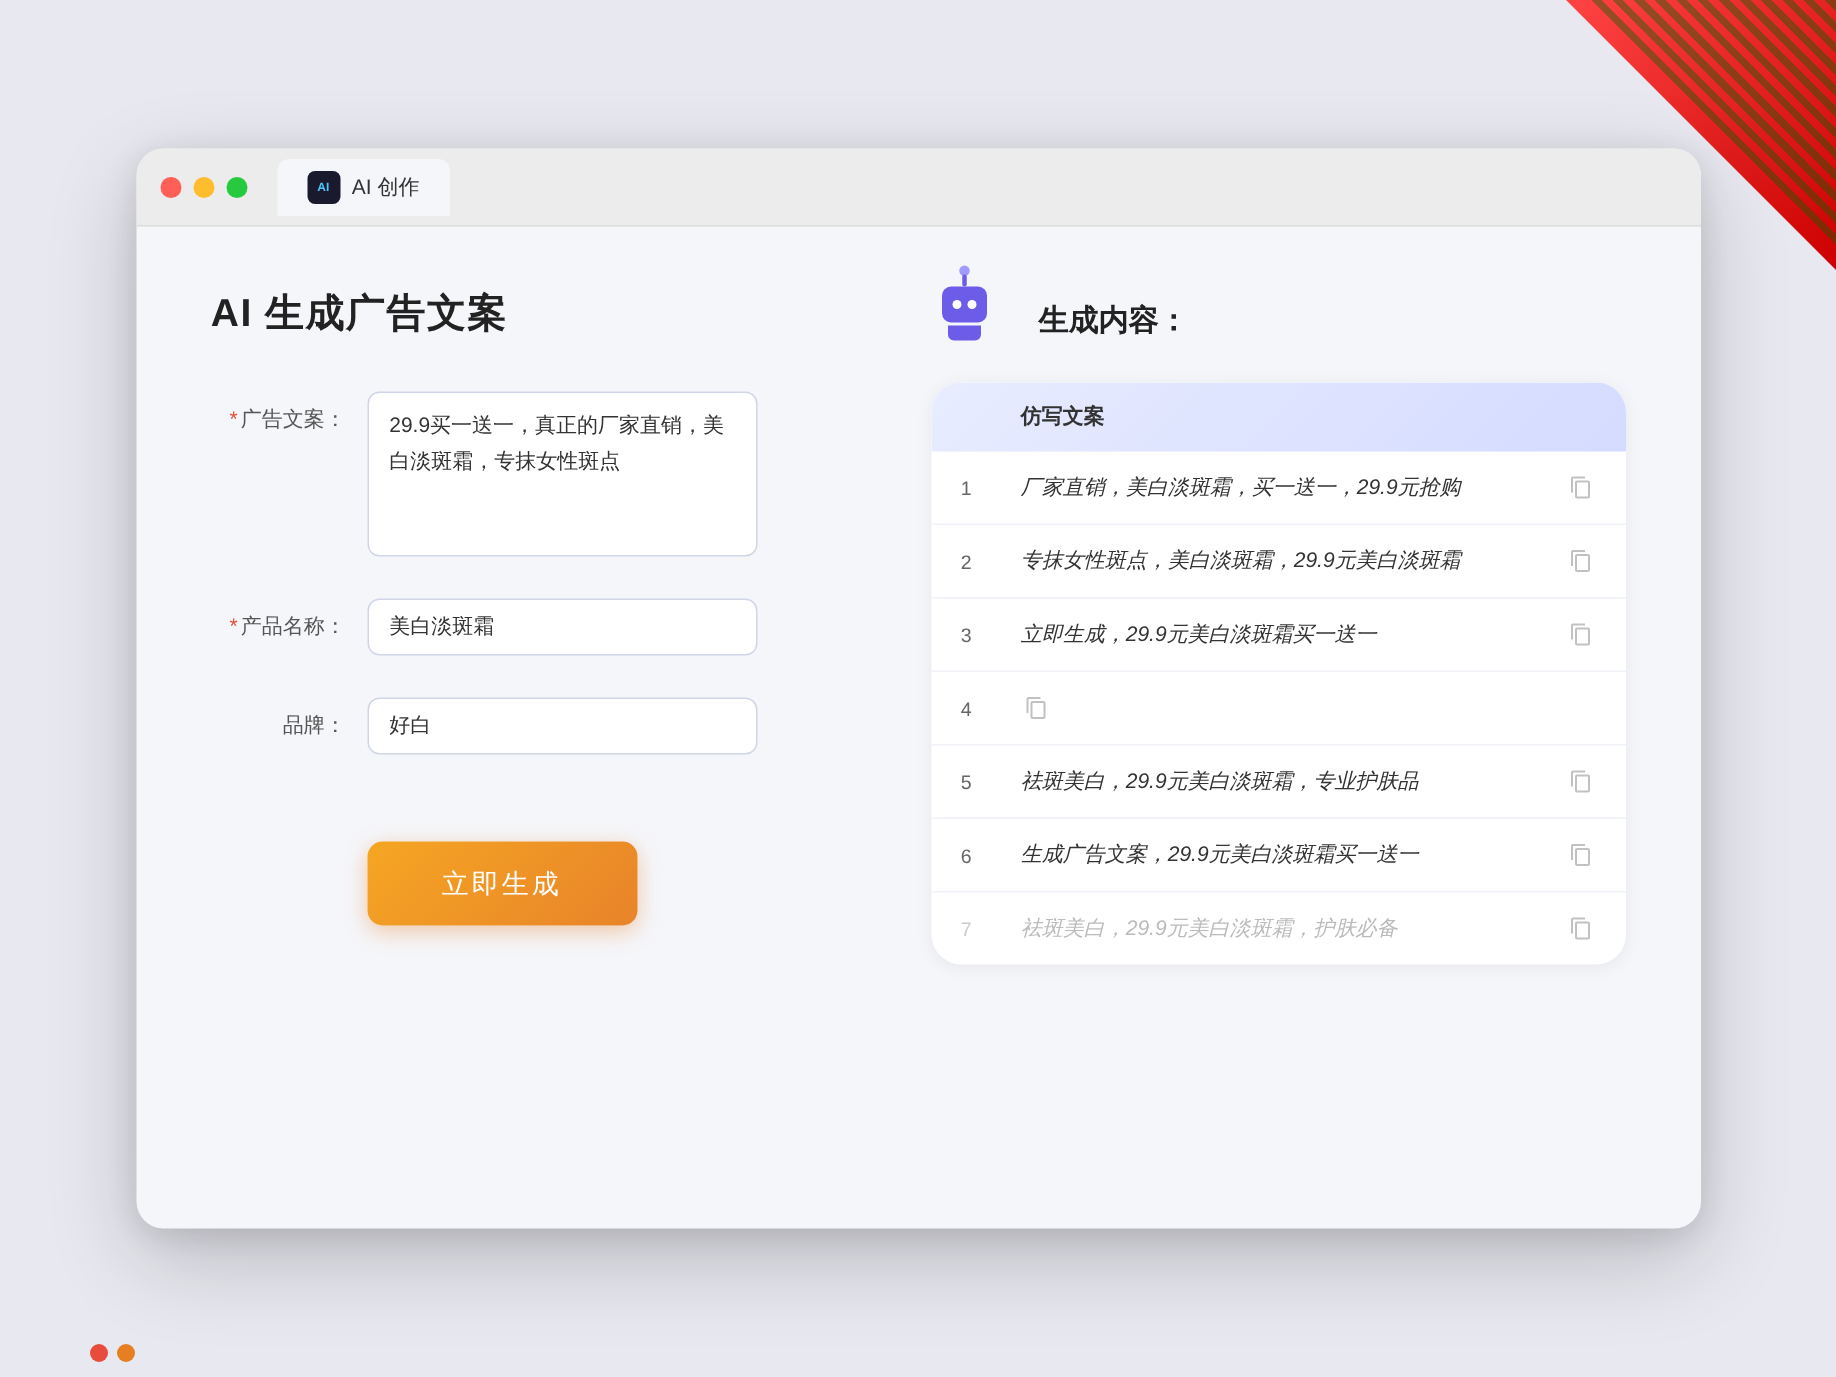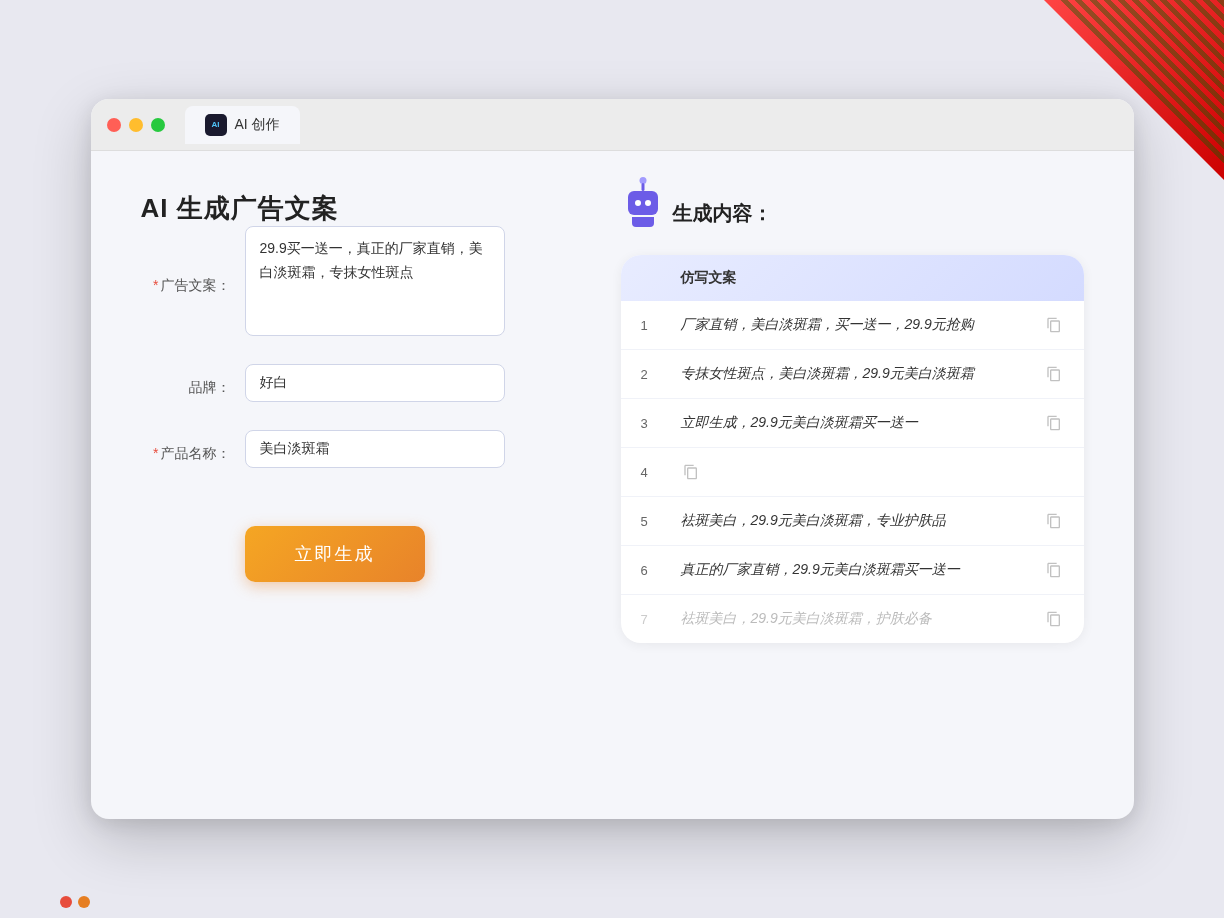--- a/index.html
+++ b/index.html
@@ -127,26 +127,27 @@
     }
 
     
     .left-panel {
       flex: 0 0 420px;
     }
     .panel-title {
       font-size: 26px;
       font-weight: 700;
       color: #222;
+      margin-bottom: 35px;
       letter-spacing: 1px;
     }
 
     .form-row {
       display: flex;
-      align-items: center;
+      align-items: flex-start;
       margin-bottom: 28px;
     }
     .form-label {
       font-size: 14px;
       color: #555;
       white-space: nowrap;
       padding-top: 10px;
       min-width: 90px;
       text-align: right;
       margin-right: 14px;
@@ -189,21 +190,21 @@
       transition: opacity 0.2s;
     }
 
     
     .right-panel {
       flex: 1;
     }
     .right-header {
       display: flex;
       align-items: center;
-      gap: 8px;
+      gap: 28px;
       margin-bottom: 20px;
     }
     .right-title {
       font-size: 20px;
       font-weight: 600;
       color: #222;
     }
 
     
     .robot-icon {
@@ -356,30 +357,30 @@
       
       <div class="form-row">
         <label class="form-label">
           <span class="required-star">*</span><span>广告文案：</span>
         </label>
         <textarea class="form-input form-textarea" style="">29.9买一送一，真正的厂家直销，美白淡斑霜，专抹女性斑点</textarea>
       </div>
 
       
       <div class="form-row">
-        <label class="form-label">品牌：</label>
-        <input type="text" class="form-input" value="好白" style="">
-      </div>
-
-      
-      <div class="form-row">
         <label class="form-label">
           <span class="required-star">*</span><span>产品名称：</span>
         </label>
         <input type="text" class="form-input" value="美白淡斑霜" style="">
+      </div>
+
+      
+      <div class="form-row">
+        <label class="form-label">品牌：</label>
+        <input type="text" class="form-input" value="好白" style="">
       </div>
 
       
       <button class="generate-btn">立即生成</button>
     </div>
 
     <div class="right-panel">
       <div class="right-header">
 
         <div class="robot-icon">
@@ -440,21 +441,21 @@
               <span class="result-num">5</span>
               <span class="result-text">祛斑美白，29.9元美白淡斑霜，专业护肤品</span>
               <div class="result-copy-icon">
                 <svg viewBox="0 0 24 24" xmlns="http://www.w3.org/2000/svg">
       <path d="M16 1H4C2.9 1 2 1.9 2 3v14h2V3h12V1zm3 4H8C6.9 5 6 5.9 6 7v14c0 1.1.9 2 2 2h11c1.1 0 2-.9 2-2V7c0-1.1-.9-2-2-2zm0 16H8V7h11v14z"></path>
     </svg>
               </div>
             </div>
             <div class="result-row">
               <span class="result-num">6</span>
-              <span class="result-text">真正的厂家直销，29.9元美白淡斑霜买一送一</span>
+              <span class="result-text">生成广告文案，29.9元美白淡斑霜买一送一</span>
               <div class="result-copy-icon">
                 <svg viewBox="0 0 24 24" xmlns="http://www.w3.org/2000/svg">
       <path d="M16 1H4C2.9 1 2 1.9 2 3v14h2V3h12V1zm3 4H8C6.9 5 6 5.9 6 7v14c0 1.1.9 2 2 2h11c1.1 0 2-.9 2-2V7c0-1.1-.9-2-2-2zm0 16H8V7h11v14z"></path>
     </svg>
               </div>
             </div>
             <div class="result-row faded">
               <span class="result-num faded">7</span>
               <span class="result-text">祛斑美白，29.9元美白淡斑霜，护肤必备</span>
               <div class="result-copy-icon">

